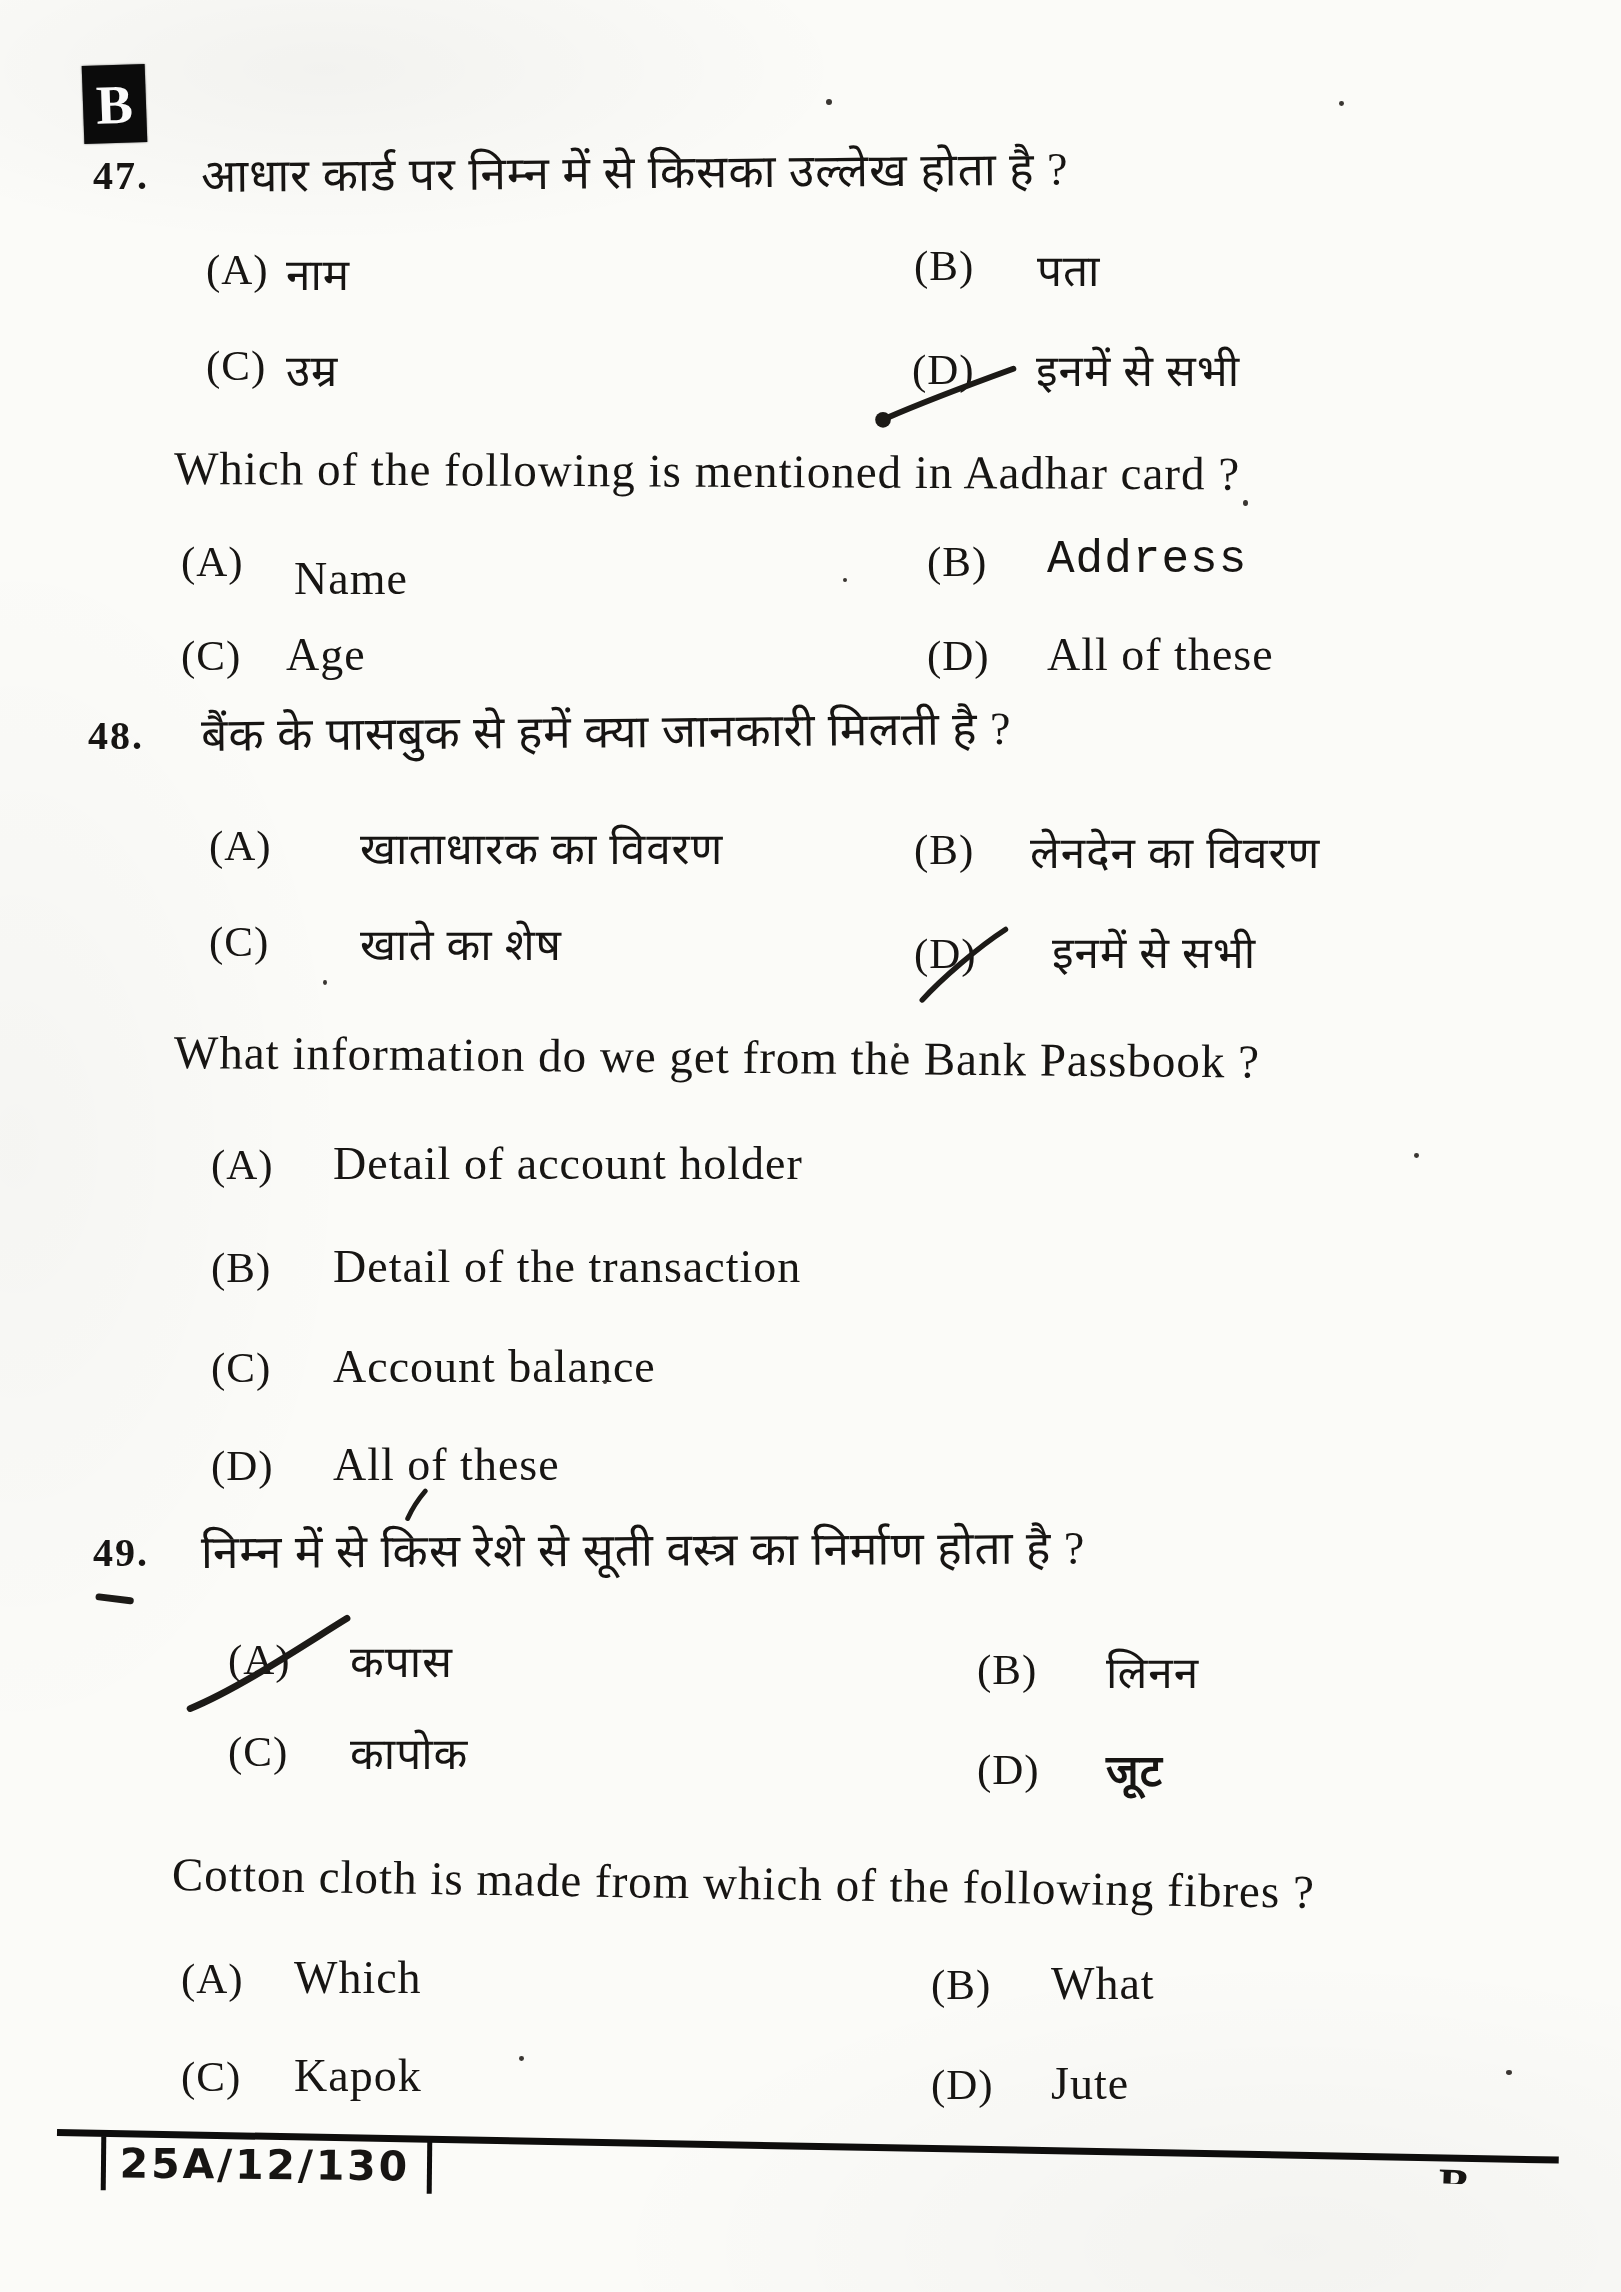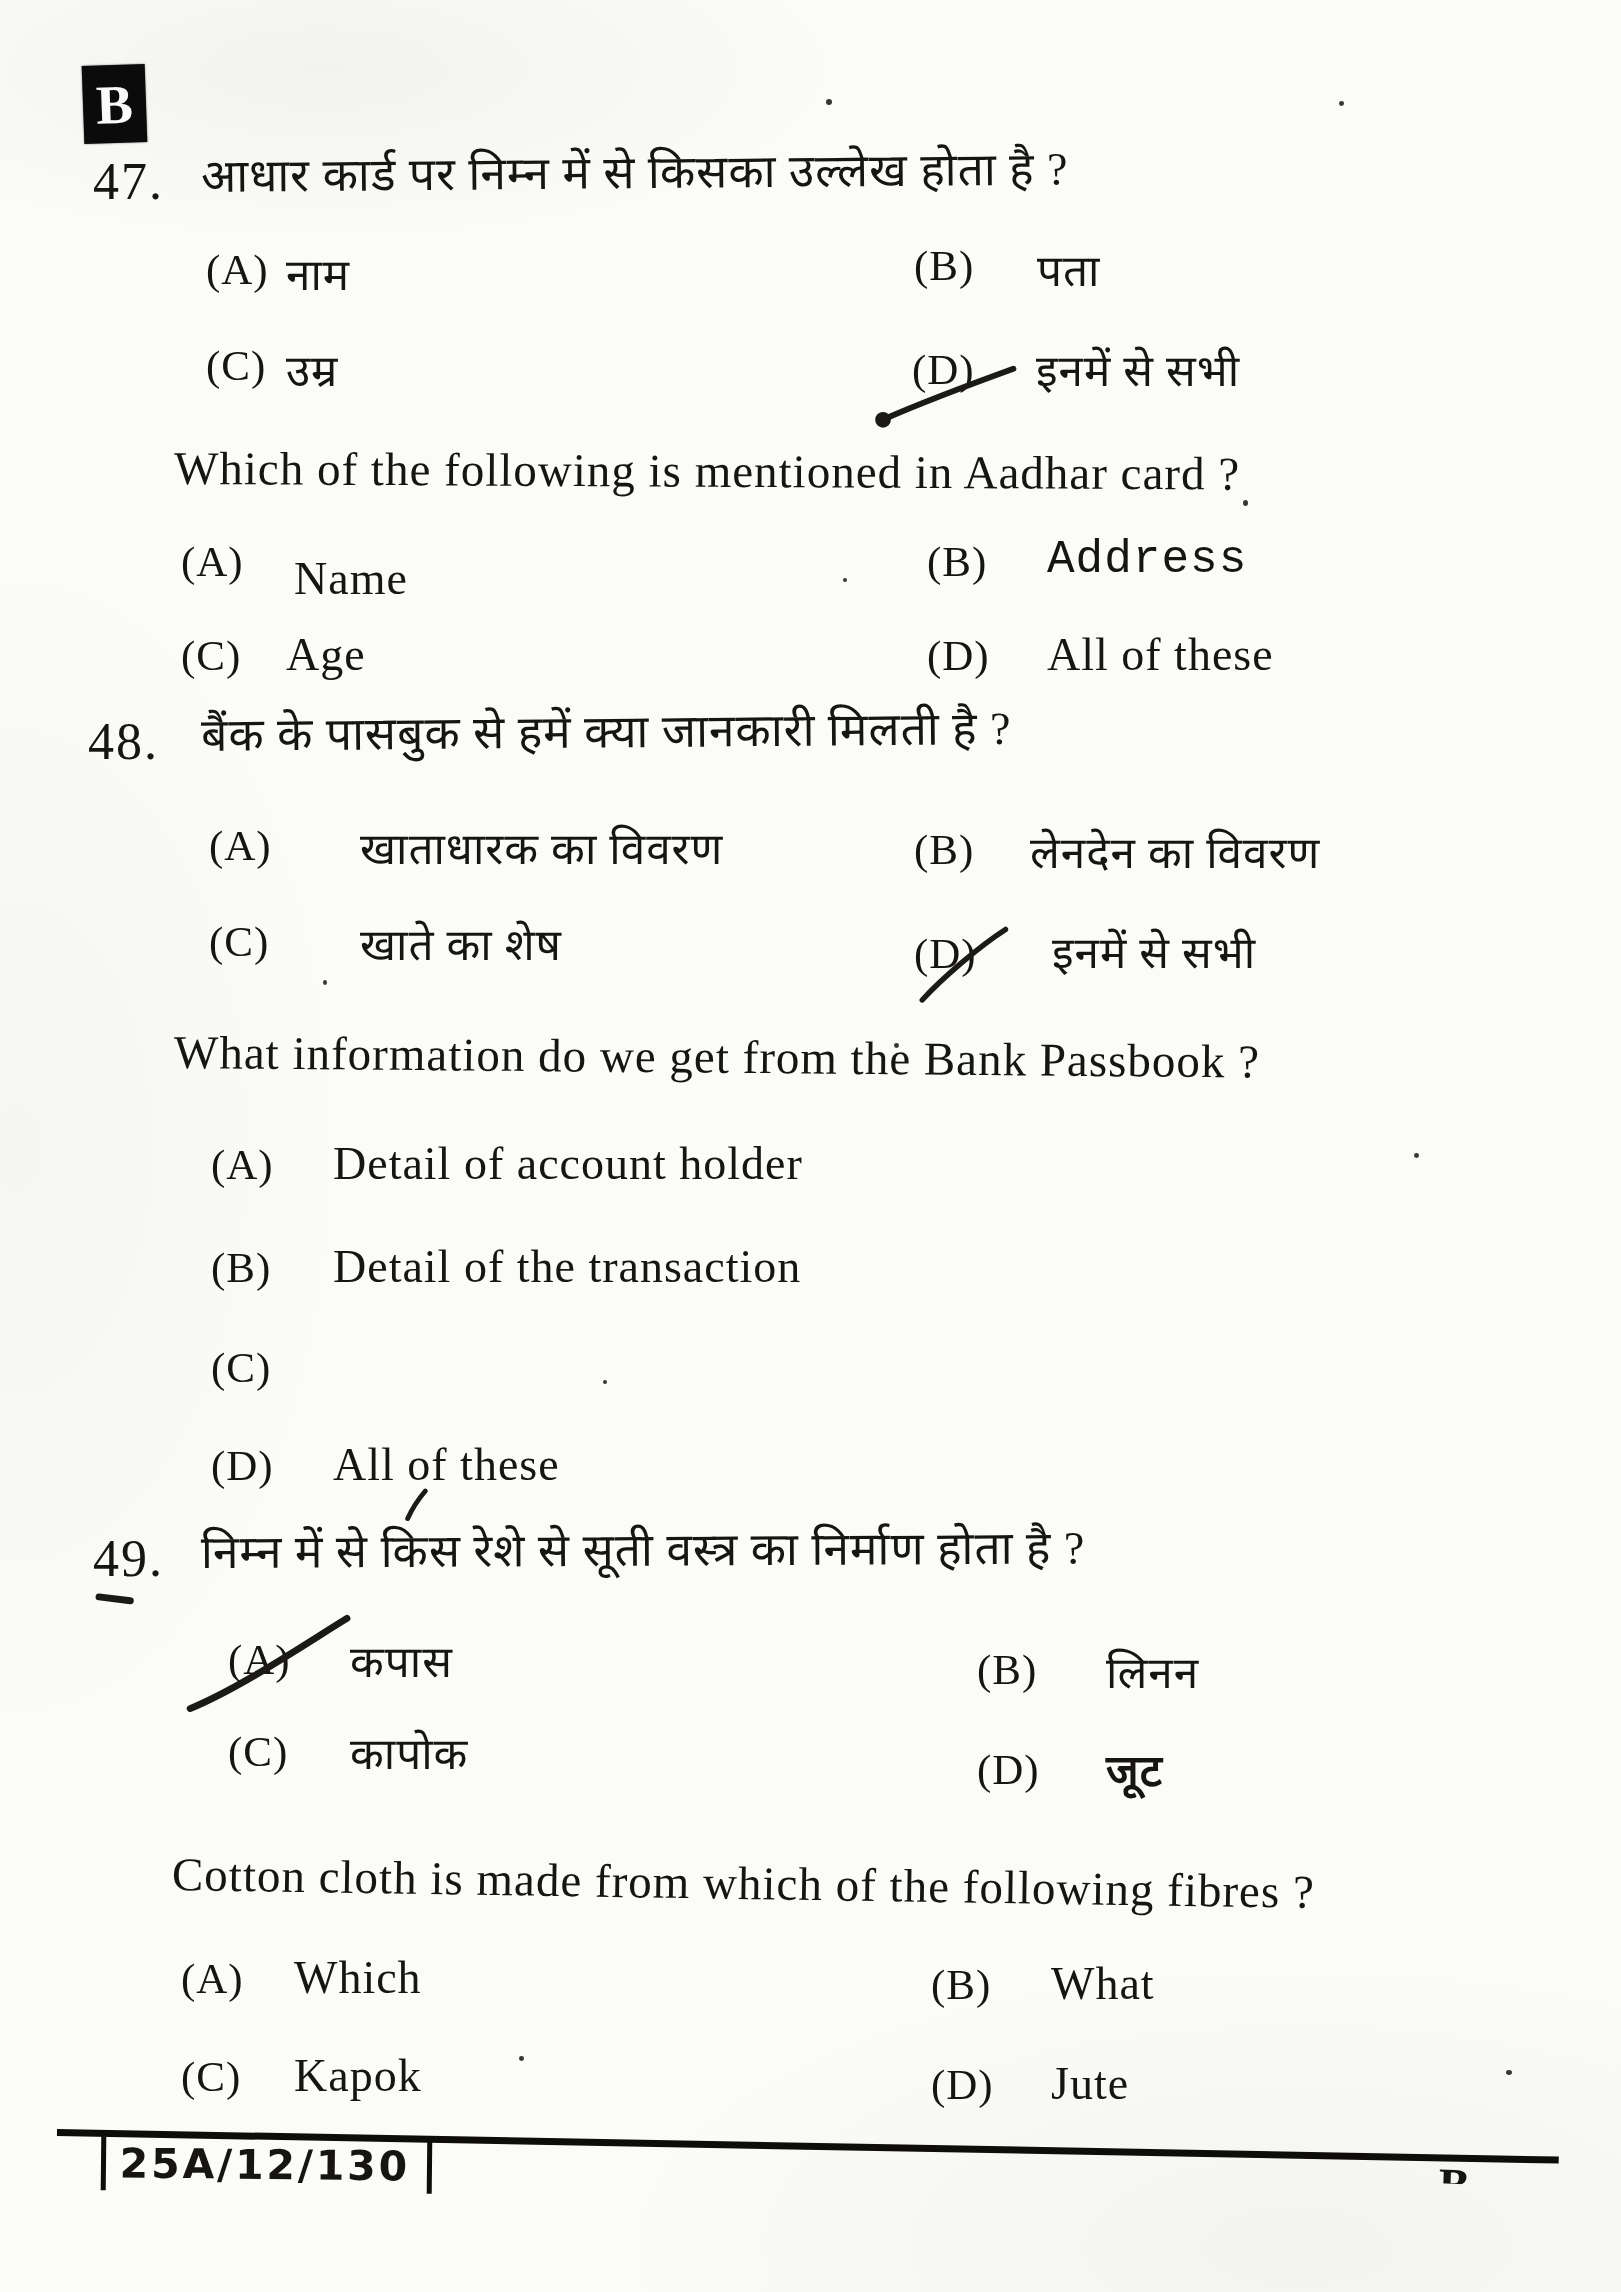--- a/index.html
+++ b/index.html
@@ -26,21 +26,21 @@
     left:83px;top:65px;width:63px;height:78px;
     background:#0b0b0b;
     transform:rotate(-2deg);
     display:flex;align-items:center;justify-content:center;
     box-shadow:0 0 2px rgba(0,0,0,.6);
   }
   .set-box span{
     color:#fafafa;font-weight:bold;font-size:55px;
     font-family:"Liberation Serif",serif;
   }
-  .qnum{font-size:52px;letter-spacing:2px;}
+  .qnum{font-size:40px;letter-spacing:2px;font-weight:bold;}
   .qtext-hi{font-size:46px;font-weight:500;letter-spacing:1px;}
   .qtext-en{font-size:47px;letter-spacing:1px;}
   .olabel{font-size:43px;letter-spacing:1px;}
   .otext-hi{font-size:44px;font-weight:500;letter-spacing:1px;}
   .otext-en{font-size:46px;letter-spacing:1px;}
   .pen{position:absolute;left:0;top:0;pointer-events:none;}
   .speck{position:absolute;background:#3a3632;border-radius:50%;}
   .footer-rule{
     left:57px;top:2129px;width:1502px;height:6.9px;background:#0e0d0c;
     transform:rotate(1.05deg);transform-origin:left center;
@@ -108,20 +108,21 @@
   <span class="abs olabel" style="left:914px;top:929px;">(D)</span>
   <span class="abs otext-hi" style="left:1052px;top:921px;">इनमें से सभी</span>
 
   <div class="abs qtext-en" style="left:174px;top:1025px;transform:rotate(0.5deg);transform-origin:left center;">What information do we get from the Bank Passbook ?</div>
 
   <span class="abs olabel" style="left:211px;top:1140px;">(A)</span>
   <span class="abs otext-en" style="left:333px;top:1137px;">Detail of account holder</span>
   <span class="abs olabel" style="left:211px;top:1243px;">(B)</span>
   <span class="abs otext-en" style="left:333px;top:1240px;">Detail of the transaction</span>
   <span class="abs olabel" style="left:211px;top:1343px;">(C)</span>
+  <span class="abs otext-en" style="left:333px;top:1340px;">Account balance</span>
   <span class="abs olabel" style="left:211px;top:1441px;">(D)</span>
   <span class="abs otext-en" style="left:333px;top:1438px;">All of these</span>
 
   <div class="abs qnum" style="left:93px;top:1529px;">49.</div>
   <div class="abs qtext-hi" style="left:201px;top:1519px;transform:rotate(-0.3deg);transform-origin:left center;">निम्न में से किस रेशे से सूती वस्त्र का निर्माण होता है ?</div>
 
   <span class="abs olabel" style="left:228px;top:1635px;">(A)</span>
   <span class="abs otext-hi" style="left:350px;top:1630px;">कपास</span>
   <span class="abs olabel" style="left:977px;top:1645px;">(B)</span>
   <span class="abs otext-hi" style="left:1106px;top:1641px;">लिनन</span>

